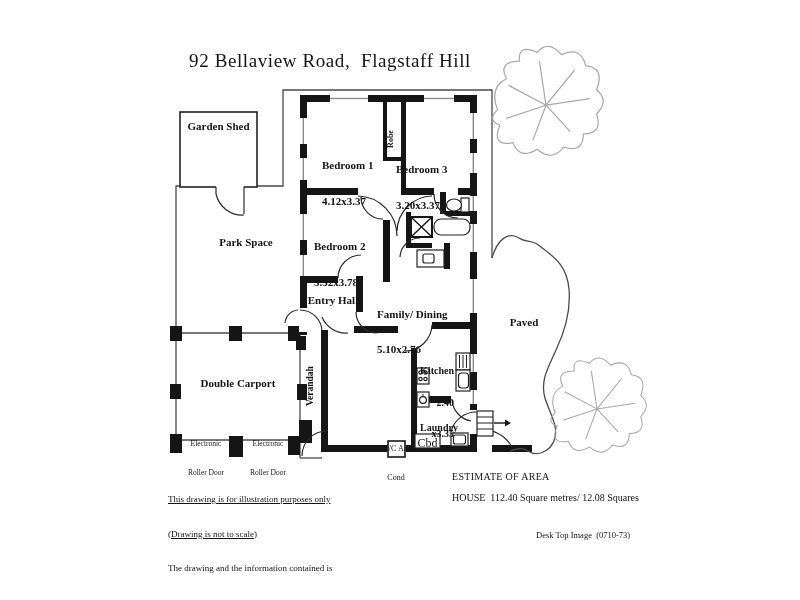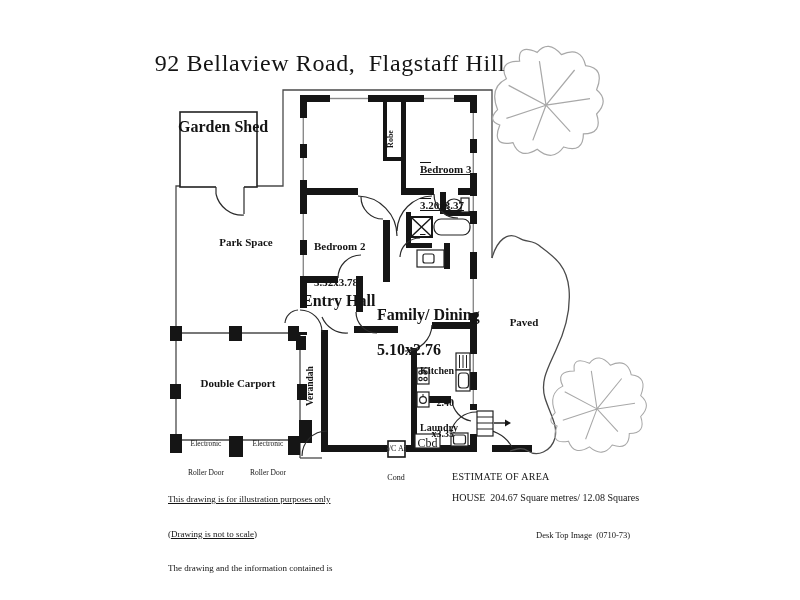--- a/index.html
+++ b/index.html
@@ -7,23 +7,23 @@
         font-family:"Liberation Serif", serif;color:#161616;}
   svg{position:absolute;left:0;top:0;}
   .w{fill:#151515;}
   .win{fill:#ffffff;}
   .wl{fill:#8a8a8a;}
   .thin{stroke:#4a4a4a;stroke-width:1.3;fill:none;}
   .arc{stroke:#2a2a2a;stroke-width:1.2;fill:none;}
   .fix{stroke:#222;fill:#fff;stroke-width:1.2;}
   .tree{stroke:#a8a8a8;stroke-width:1.1;fill:none;}
   .lbl{position:absolute;white-space:pre;color:#141414;}
-  .title{font-size:24px;letter-spacing:.6px;text-align:center;}
+  .title{font-size:19px;letter-spacing:.6px;text-align:center;}
   .room{font-weight:bold;font-size:11px;line-height:12px;}
-  .room-s{font-weight:bold;font-size:16px;line-height:11.5px;}
+  .room-s{font-weight:bold;font-size:11px;line-height:11.5px;}
   .tiny{font-size:8px;line-height:10px;}
   .note{font-size:9px;line-height:11.5px;}
   .u{text-decoration:underline;}
   .rot{transform:rotate(-90deg);transform-origin:center center;text-align:center;}
   .ctr{text-align:center;}
 </style>
 </head>
 <body>
 
 <div class="page">
@@ -233,24 +233,28 @@
     <div>Electronic</div>
     <div>Roller Door</div>
   </div>
   <div class="lbl tiny ctr" style="left:237px;top:420px;width:62px;font-size:7.5px;line-height:9.5px;">
     <div>Electronic</div>
     <div>Roller Door</div>
   </div>
 
   <div class="lbl rot" style="left:266px;top:380px;width:90px;height:12px;font-weight:bold;font-size:9.5px;">Verandah</div>
 
+  <div class="lbl room" style="left:322px;top:135px;">
+    <div>Bedroom 1</div>
+    <div>4.12x3.37</div>
+  </div>
 
   <div class="lbl rot" style="left:371px;top:134px;width:40px;height:10px;font-weight:bold;font-size:8px;">Robe</div>
 
-  <div class="lbl room" style="left:420px;top:139px;text-decoration:underline;">
+  <div class="lbl room" style="left:396px;top:139px;">
     <div>Bedroom 3</div>
     <div>3.20x3.37</div>
   </div>
 
   <div class="lbl room" style="left:314px;top:216px;">
     <div>Bedroom 2</div>
     <div>3.52x3.78</div>
   </div>
 
   <div class="lbl room-s ctr" style="left:302px;top:295px;width:62px;">Entry Hall</div>
@@ -281,17 +285,17 @@
   <div class="lbl note" style="left:168px;top:471px;">
     <div class="u">This drawing is for illustration purposes only</div>
     <div class="u">(Drawing is not to scale)</div>
     <div>The drawing and the information contained is</div>
     <div>not intended to be part of any contract.  All</div>
     
     
   </div>
 
   <div class="lbl" style="left:452px;top:471px;font-size:10px;letter-spacing:.3px;">ESTIMATE OF AREA</div>
-  <div class="lbl" style="left:452px;top:492px;font-size:10px;">HOUSE  204.67 Square metres/ 12.08 Squares</div>
+  <div class="lbl" style="left:452px;top:492px;font-size:10px;">HOUSE  112.40 Square metres/ 12.08 Squares</div>
 
   <div class="lbl" style="left:536px;top:524px;font-size:8.5px;margin-top:6px;">Desk Top Image  (0710-73)</div>
 
 </div>
 
 </body></html>

